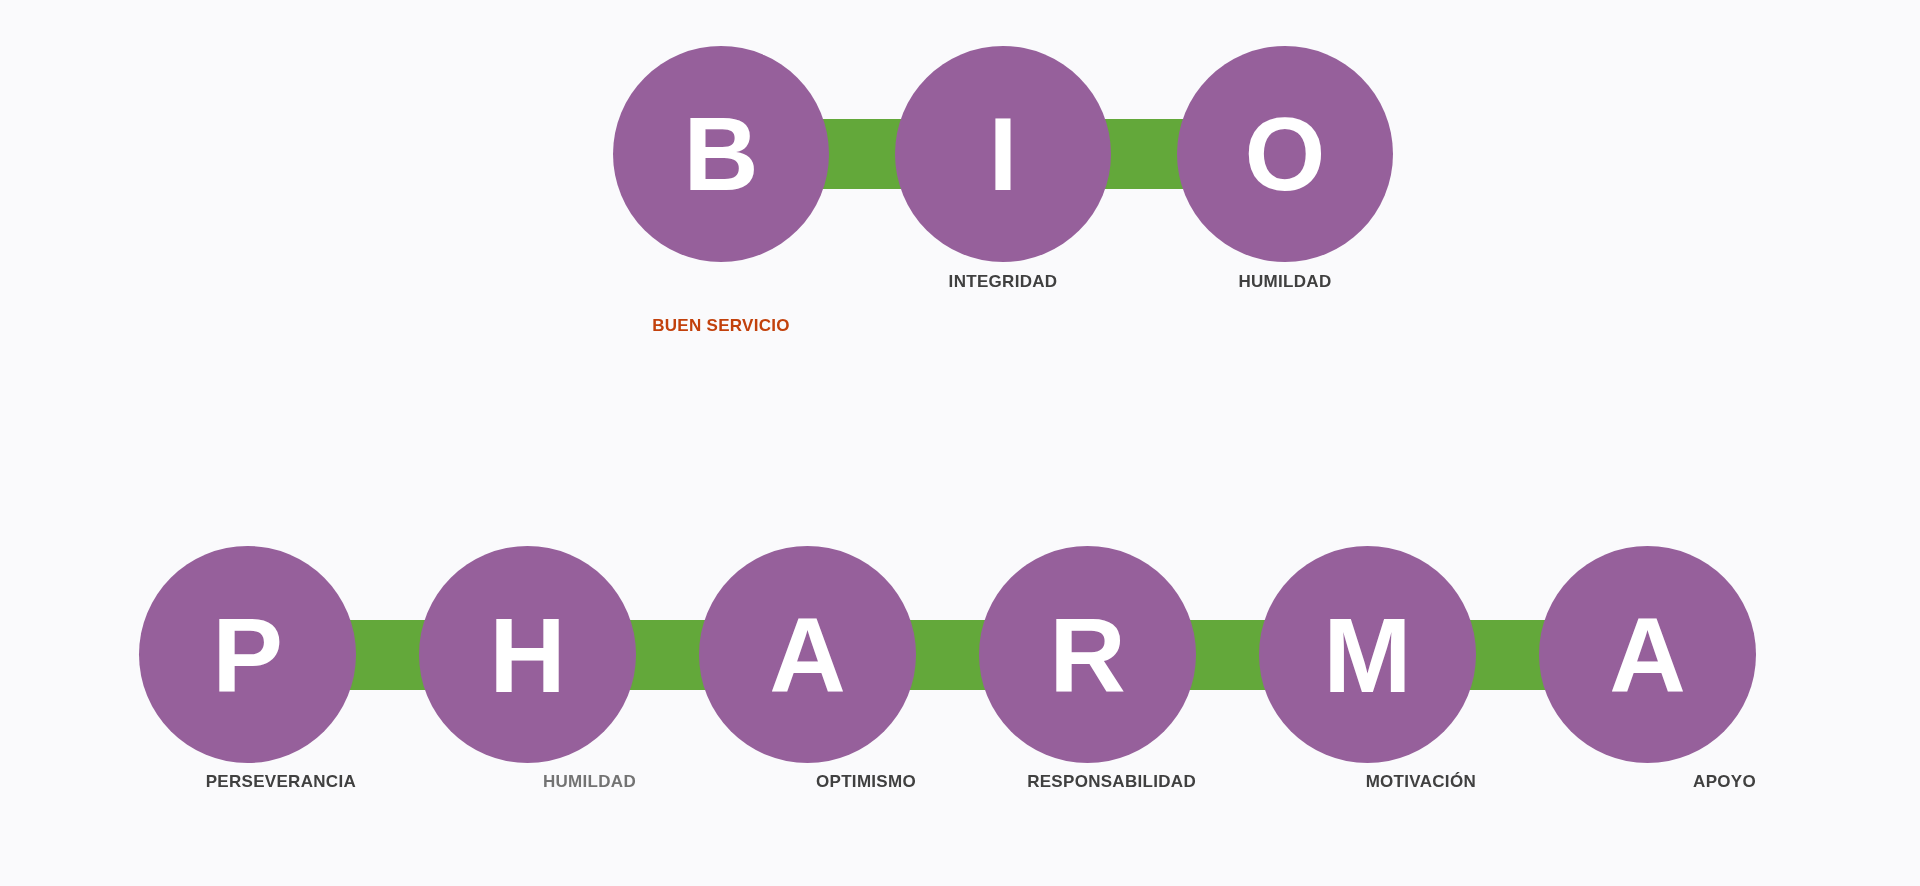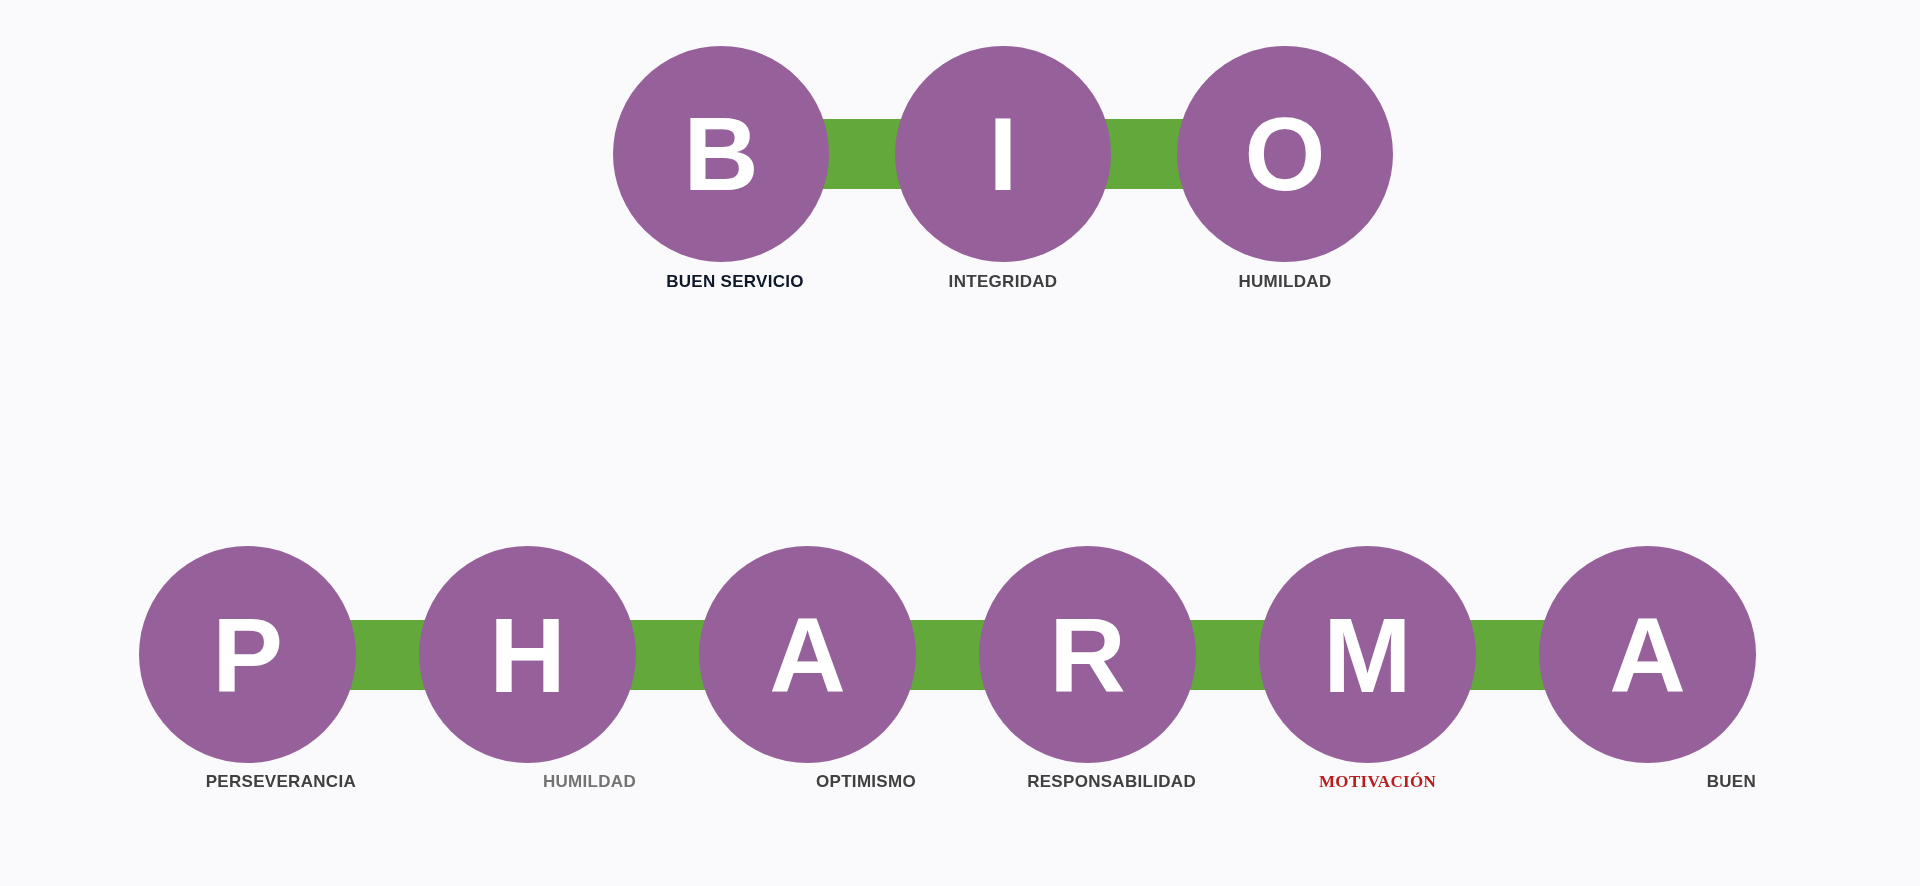--- a/index.html
+++ b/index.html
@@ -93,21 +93,21 @@
 
 <div id="stage">
 
   <div class="chain-row" id="row-bio">
     <div class="chain-track" id="track-bio" style="width: 780px; margin-left: 613px; margin-right: 0px;">
         <div class="connector-bar" style="left: 176px; width: 146px; background: rgb(99, 168, 58);"></div>
         <div class="connector-bar" style="left: 458px; width: 146px; background: rgb(99, 168, 58);"></div>
         <div class="node" style="left: 0px; background: rgb(150, 96, 155);">
           <span class="node-letter" style="color: rgb(255, 255, 255);">B</span>
         </div>
-        <div class="node-label" style="left: 14px; width: 216px; color: #0f172a;">BUEN SERVICIO</div>
+        <div class="node-label" style="left: 0px; width: 216px; color: #c2410c; margin-top: 44px;">BUEN SERVICIO</div>
         <div class="node" style="left: 282px; background: rgb(150, 96, 155);">
           <span class="node-letter" style="color: rgb(255, 255, 255);">I</span>
         </div>
         <div class="node-label" style="left: 282px; width: 216px; color: rgb(64, 64, 64); text-align: center;">INTEGRIDAD</div>
         <div class="node" style="left: 564px; background: rgb(150, 96, 155);">
           <span class="node-letter" style="color: rgb(255, 255, 255);">O</span>
         </div>
         <div class="node-label" style="left: 564px; width: 216px; color: rgb(64, 64, 64);">HUMILDAD</div>
       </div>
   </div>
@@ -131,21 +131,21 @@
           <span class="node-letter" style="color: rgb(255, 255, 255);">A</span>
         </div>
         <div class="node-label" style="left: 560px; width: 217px; color: rgb(64, 64, 64);">OPTIMISMO</div>
         <div class="node" style="left: 840px; background: rgb(150, 96, 155);">
           <span class="node-letter" style="color: rgb(255, 255, 255);">R</span>
         </div>
         <div class="node-label" style="left: 840px; width: 217px; color: rgb(64, 64, 64);">RESPONSABILIDAD</div>
         <div class="node" style="left: 1120px; background: rgb(150, 96, 155);">
           <span class="node-letter" style="color: rgb(255, 255, 255);">M</span>
         </div>
-        <div class="node-label" style="left: 1080px; width: 217px; color: #b91c1c; font-family: Liberation Serif, serif;">MOTIVACIÓN</div>
+        <div class="node-label" style="left: 1120px; width: 217px; color: #404040;">MOTIVACIÓN</div>
         <div class="node" style="left: 1400px; background: rgb(150, 96, 155);">
           <span class="node-letter" style="color: rgb(255, 255, 255);">A</span>
         </div>
-        <div class="node-label" style="left: 1400px; width: 217px; color: rgb(64, 64, 64);">BUEN</div>
+        <div class="node-label" style="left: 1400px; width: 217px; color: rgb(64, 64, 64);">APOYO</div>
       </div>
   </div>
 
 </div>
 
 </body></html>

